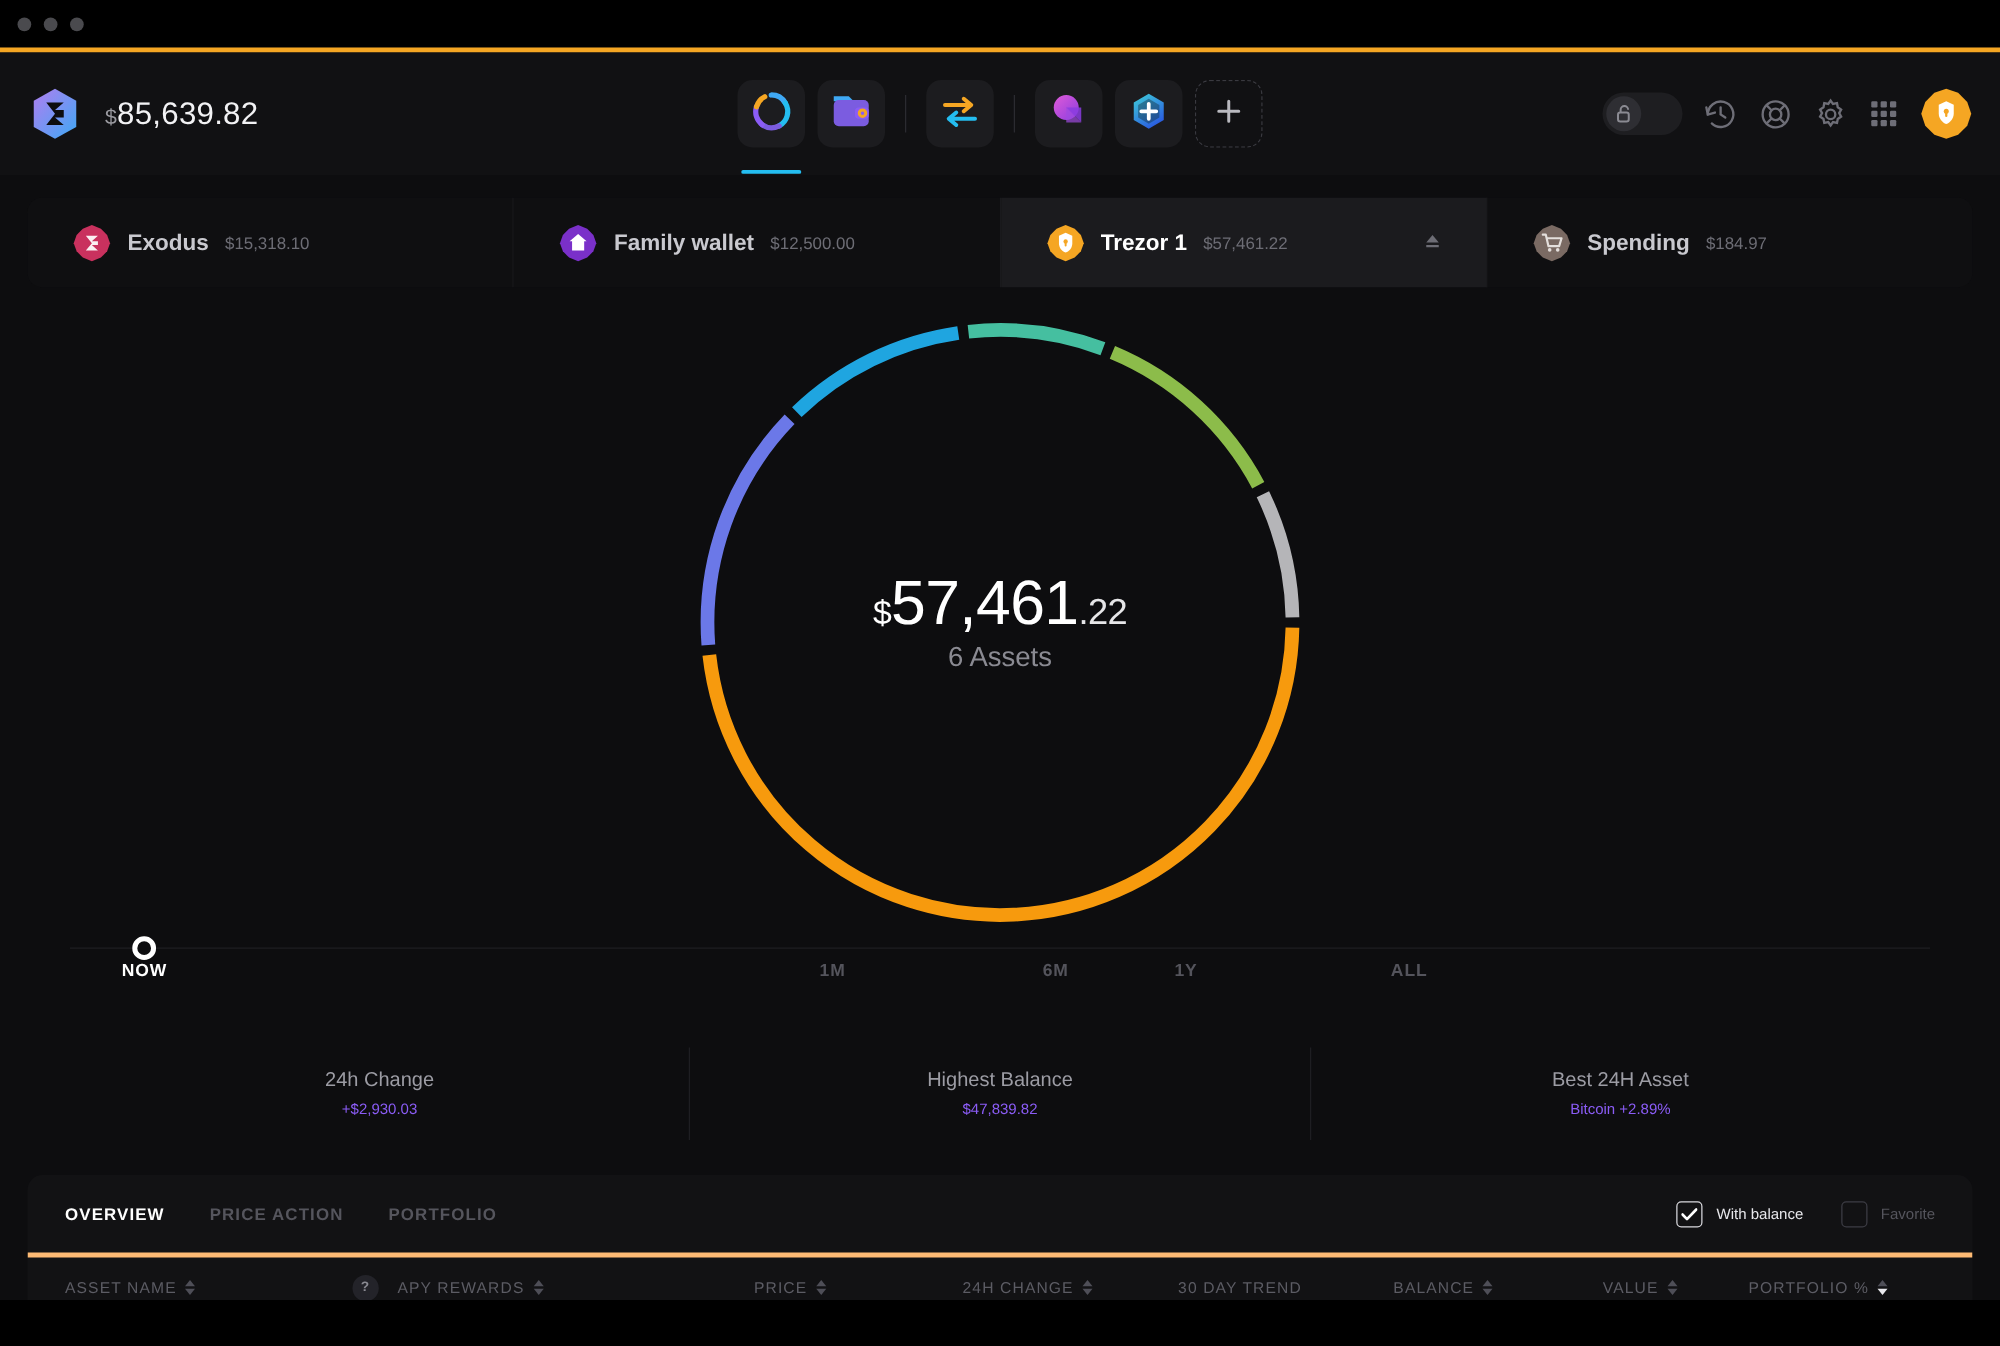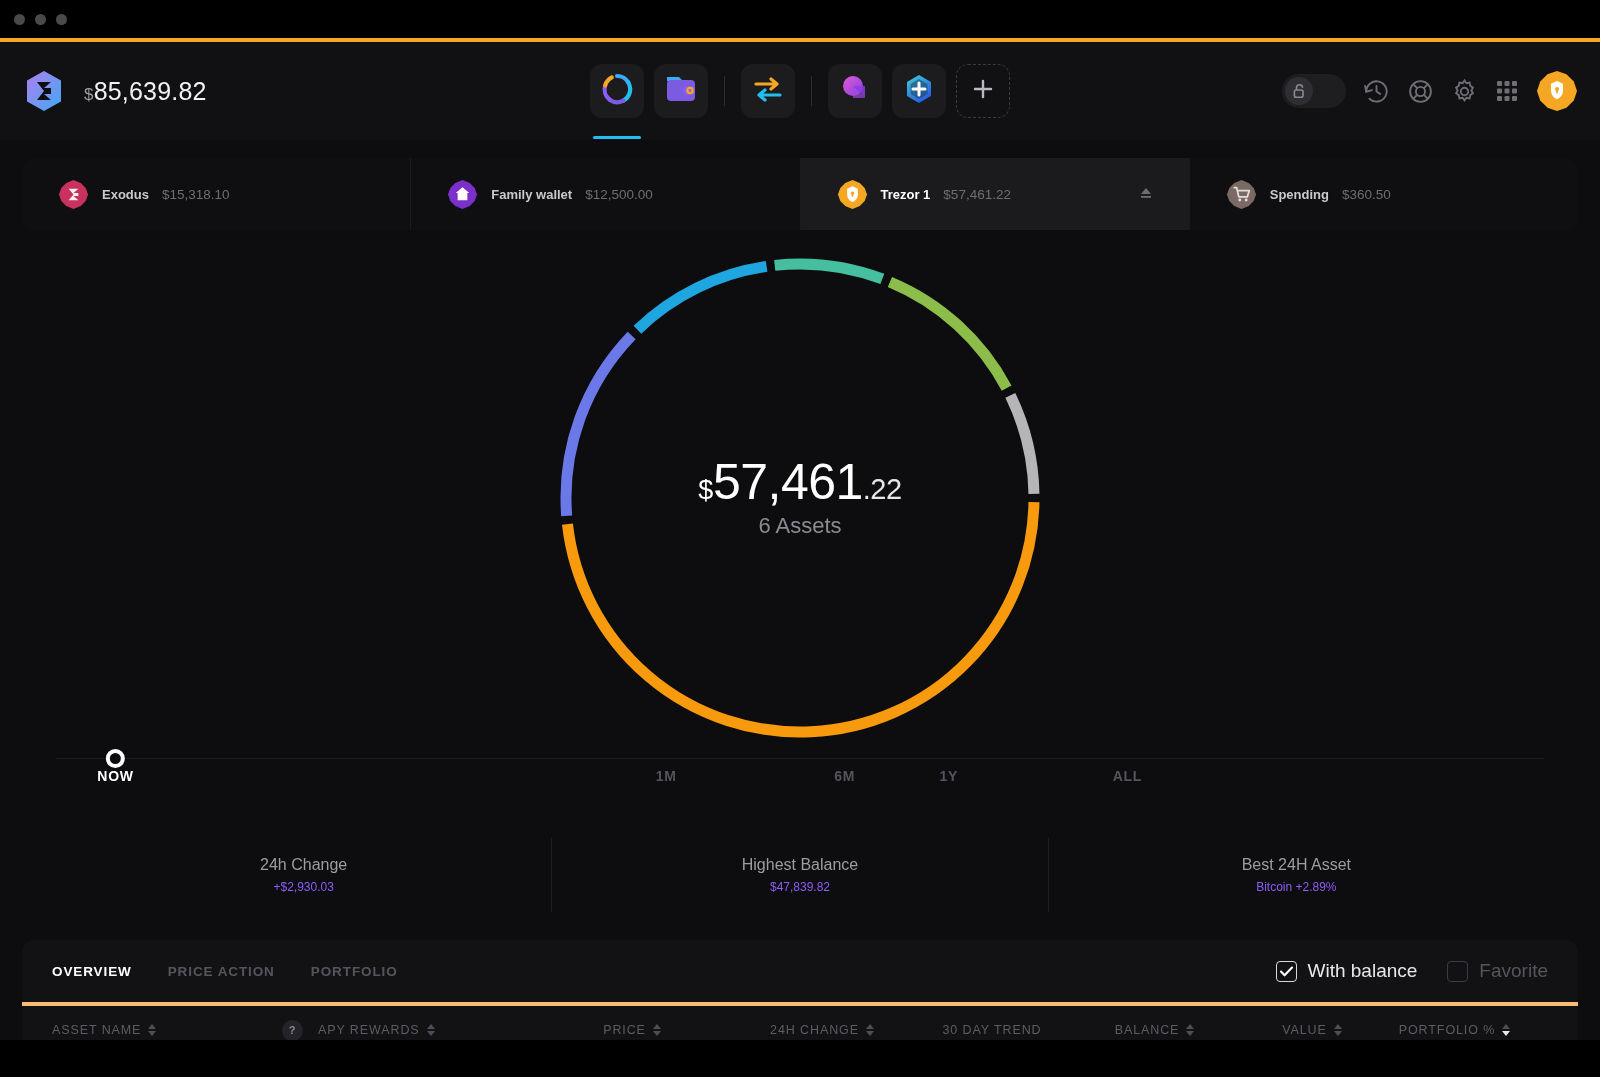--- a/index.html
+++ b/index.html
@@ -90,21 +90,21 @@
     padding: 0 36px; cursor: pointer; position: relative;
     border-right: 1px solid #1a1a1d;
     background: #0f0f11;
   }
   .wallet:last-child { border-right: none; }
   .wallet.selected { background: #1b1b1e; }
   .wallet-badge {
     width: 31px; height: 31px; flex: none;
     display: flex; align-items: center; justify-content: center;
   }
-  .wallet-name { font-size: 13px; color: #c9c9cf; font-weight: 600; white-space: nowrap; }
+  .wallet-name { font-size: 18px; color: #c9c9cf; font-weight: 600; white-space: nowrap; }
   .wallet.selected .wallet-name { color: #ffffff; }
   .wallet-amt { font-size: 13.5px; color: #6d6d75; white-space: nowrap; }
   .eject { margin-left: auto; color: #6d6d75; font-size: 11px; }
 
   
   .chart-area {
     flex: none; height: 520px; position: relative;
     display: flex; align-items: center; justify-content: center;
     margin-top: 8px;
   }
@@ -174,21 +174,21 @@
   }
   .tab.active { color: #ffffff; }
   .filters { margin-left: auto; display: flex; align-items: center; gap: 30px; }
   .filter { display: flex; align-items: center; gap: 11px; cursor: pointer; }
   .cbox {
     width: 21px; height: 21px; border-radius: 4px;
     border: 1.6px solid #3c3c44;
     display: flex; align-items: center; justify-content: center;
   }
   .cbox.on { border-color: #d9d9de; }
-  .filter-label { font-size: 19px; color: #55555d; }
+  .filter-label { font-size: 12px; color: #55555d; }
   .filter.on .filter-label { color: #e8e8ec; }
 
   .thead {
     height: 52px; display: flex; align-items: center;
     padding: 0 30px; flex: none;
     border-top: 4px solid #fdba74;
   }
   .th {
     display: flex; align-items: center; gap: 7px;
     font-size: 12.5px; letter-spacing: .9px; color: #5c5c64;
@@ -414,21 +414,21 @@
       <div class="wallet">
         <span class="wallet-badge">
           <svg width="31" height="31" viewBox="0 0 32 32">
             <path d="M16 1 L23.5 4.1 L28.6 9.2 L31 16 L28.6 22.8 L23.5 27.9 L16 31 L8.5 27.9 L3.4 22.8 L1 16 L3.4 9.2 L8.5 4.1 Z" fill="#7a6a63"></path>
             <path d="M8.5 9 H11 L13.2 18.5 H22 L24 12 H11.6" fill="none" stroke="#e4dfdc" stroke-width="1.8" stroke-linecap="round" stroke-linejoin="round"></path>
             <circle cx="14.2" cy="21.6" r="1.5" fill="#e4dfdc"></circle>
               <circle cx="20.8" cy="21.6" r="1.5" fill="#e4dfdc"></circle>
           </svg>
         </span>
         <span class="wallet-name">Spending</span>
-        <span class="wallet-amt">$360.50</span>
+        <span class="wallet-amt">$184.97</span>
       </div>
 
     </div>
   </div>
 
   <div class="chart-area">
     <div class="donut-wrap">
       <svg id="donut-svg" width="500" height="500" viewBox="0 0 500 500">
           <path d="M 483.96436066659555 254.08386310632434 A 234 234 0 0 1 17.45830691642044 276.0837301362801" stroke="#f79a0d" stroke-width="11" fill="none"></path>
           <path d="M 16.689655978900674 267.9522525816756 A 234 234 0 0 1 81.67448672075565 87.4499413125946" stroke="#6b78e8" stroke-width="11" fill="none"></path>

